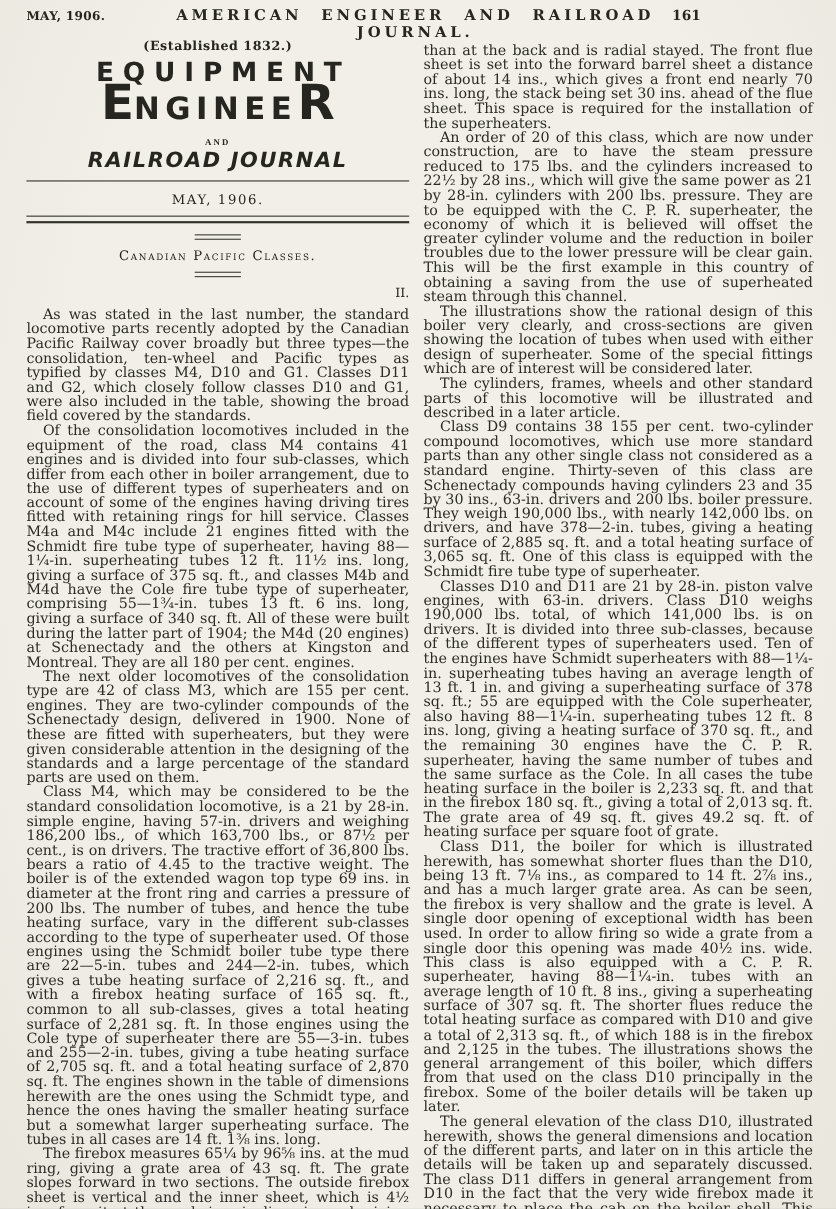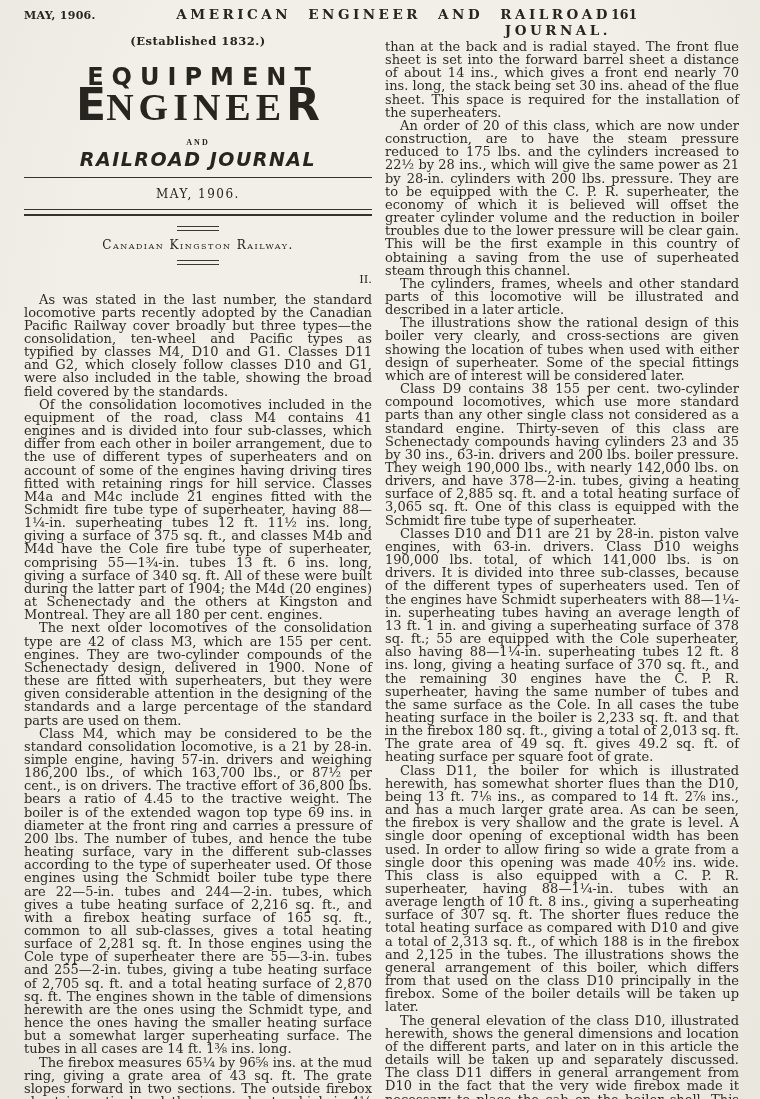--- a/index.html
+++ b/index.html
@@ -5,34 +5,34 @@
   html,body{margin:0;padding:0;background:#888;}
   .page{
     position:relative;width:760px;height:1099px;box-sizing:border-box;
     margin:0 auto;padding:6px 21px 8px 24px;
     background:radial-gradient(ellipse at 50% 40%, #f1efe8 60%, #e9e6dd 100%);
     font-family:"DejaVu Serif", serif;color:#26251f;overflow:hidden;
   }
   
   .running-head{display:flex;align-items:baseline;height:24px;}
   .rh-date{width:120px;font-size:11px;font-weight:bold;letter-spacing:.3px;}
-  .rh-title{flex:1;text-align:right;font-size:13.5px;font-weight:bold;letter-spacing:3.5px;word-spacing:9px;}
+  .rh-title{flex:1;text-align:center;font-size:13.5px;font-weight:bold;letter-spacing:3.5px;word-spacing:9px;}
   .rh-page{width:120px;text-align:left;font-size:12.5px;font-weight:bold;padding-right:8px;}
   
   .columns{display:flex;gap:13px;margin-top:2px;}
   .col{box-sizing:border-box;}
   .col-left{width:348px;}
   .col-right{width:354px;padding-top:8px;}
   
   .masthead{text-align:center;line-height:1;margin-top:4px;}
-  .established{font-size:11.5px;font-weight:bold;letter-spacing:.5px;margin:3px 0 17px;}
+  .established{font-size:11.5px;font-weight:bold;letter-spacing:.5px;margin:3px 0 6px;}
   .logo-american{font-family:"DejaVu Sans",sans-serif;font-weight:bold;font-size:24px;letter-spacing:8px;margin:2px 0 0 10px;}
   .logo-engineer{font-family:"DejaVu Sans",sans-serif;font-weight:bold;margin-top:-4px;}
   .logo-engineer .cap{font-size:44px;line-height:.9;}
-  .logo-engineer .mid{font-size:38px;letter-spacing:5px;font-family:Liberation Serif, serif;}
+  .logo-engineer .mid{font-size:28px;letter-spacing:5px;}
   .logo-and{font-family:Liberation Serif, serif;font-weight:bold;font-size:8px;letter-spacing:2px;margin-top:13px;}
   .logo-railroad{font-family:"DejaVu Sans",sans-serif;font-weight:bold;font-style:italic;font-size:19px;letter-spacing:1.5px;margin-top:3px;}
   .rule{border:0;border-top:1.5px solid #33322c;margin:8px 0 0;}
   .issue-date{text-align:center;font-size:12px;letter-spacing:1.5px;margin:9px 0 8px;}
   .double-rule{height:4px;border-top:1px solid #33322c;border-bottom:2px solid #33322c;margin:0 0 10px;}
   
   .article-title{font-size:12.5px;font-weight:bold;letter-spacing:1.8px;text-align:center;margin:14px 0 0;}
   .short-rule{width:42px;height:3px;border-top:1px solid #3a3933;border-bottom:1px solid #3a3933;margin:8px auto 7px;}
   .article-subtitle{font-size:12px;font-weight:normal;font-variant:small-caps;letter-spacing:1.5px;text-align:center;margin:4px 0 0;}
   .article-part{text-align:right;font-size:11.5px;margin:6px 0 7px;}
@@ -61,41 +61,41 @@
         <div class="logo-engineer"><span class="cap">E</span><span class="mid">NGINEE</span><span class="cap">R</span></div>
         <div class="logo-and">AND</div>
         <div class="logo-railroad">RAILROAD JOURNAL</div>
       </div>
 
       <hr class="rule">
       <div class="issue-date">MAY, 1906.</div>
       <div class="double-rule"></div>
 
       <div class="short-rule"></div>
-      <h2 class="article-subtitle">Canadian Kingston Railway.</h2>
+      <h2 class="article-subtitle">Canadian Pacific Classes.</h2>
       <div class="short-rule"></div>
       <div class="article-part">II.</div>
 
       <div class="body">
           <p>As was stated in the last number, the standard locomotive parts recently adopted by the Canadian Pacific Railway cover broadly but three types—the consolidation, ten-wheel and Pacific types as typified by classes M4, D10 and G1.  Classes D11 and G2, which closely follow classes D10 and G1, were also included in the table, showing the broad field covered by the standards.</p>
           <p>Of the consolidation locomotives included in the equipment of the road, class M4 contains 41 engines and is divided into four sub-classes, which differ from each other in boiler arrangement, due to the use of different types of superheaters and on account of some of the engines having driving tires fitted with retaining rings for hill service.  Classes M4a and M4c include 21 engines fitted with the Schmidt fire tube type of superheater, having 88—1¼-in. superheating tubes 12 ft. 11½ ins. long, giving a surface of 375 sq. ft., and classes M4b and M4d have the Cole fire tube type of superheater, comprising 55—1¾-in. tubes 13 ft. 6 ins. long, giving a surface of 340 sq. ft.  All of these were built during the latter part of 1904; the M4d (20 engines) at Schenectady and the others at Kingston and Montreal.  They are all 180 per cent. engines.</p>
           <p>The next older locomotives of the consolidation type are 42 of class M3, which are 155 per cent. engines.  They are two-cylinder compounds of the Schenectady design, delivered in 1900.  None of these are fitted with superheaters, but they were given considerable attention in the designing of the standards and a large percentage of the standard parts are used on them.</p>
           <p>Class M4, which may be considered to be the standard consolidation locomotive, is a 21 by 28-in. simple engine, having 57-in. drivers and weighing 186,200 lbs., of which 163,700 lbs., or 87½ per cent., is on drivers.  The tractive effort of 36,800 lbs. bears a ratio of 4.45 to the tractive weight.  The boiler is of the extended wagon top type 69 ins. in diameter at the front ring and carries a pressure of 200 lbs.  The number of tubes, and hence the tube heating surface, vary in the different sub-classes according to the type of superheater used.  Of those engines using the Schmidt boiler tube type there are 22—5-in. tubes and 244—2-in. tubes, which gives a tube heating surface of 2,216 sq. ft., and with a firebox heating surface of 165 sq. ft., common to all sub-classes, gives a total heating surface of 2,281 sq. ft.  In those engines using the Cole type of superheater there are 55—3-in. tubes and 255—2-in. tubes, giving a tube heating surface of 2,705 sq. ft. and a total heating surface of 2,870 sq. ft.  The engines shown in the table of dimensions herewith are the ones using the Schmidt type, and hence the ones having the smaller heating surface but a somewhat larger superheating surface.  The tubes in all cases are 14 ft. 1⅜ ins. long.</p>
           <p>The firebox measures 65¼ by 96⅝ ins. at the mud ring, giving a grate area of 43 sq. ft.  The grate slopes forward in two sections.  The outside firebox sheet is vertical and the inner sheet, which is 4½ ins. from it at the mud ring, inclines inward, giving a water space of 6½ ins. at the point where the curve of the crown sheet begins.  The mud ring is 5 ins. wide in front and 3½ ins. wide at the back.  The water space at the back increases to 4¼ ins. at the crown sheet.  The crown sheet is 3 ins. higher at the front end</p>
         </div>
     </div>
 
     <div class="col col-right">
       <div class="body">
         <p class="noindent">than at the back and is radial stayed.  The front flue sheet is set into the forward barrel sheet a distance of about 14 ins., which gives a front end nearly 70 ins. long, the stack being set 30 ins. ahead of the flue sheet.  This space is required for the installation of the superheaters.</p>
       </div>
       <div class="body">
           <p>An order of 20 of this class, which are now under construction, are to have the steam pressure reduced to 175 lbs. and the cylinders increased to 22½ by 28 ins., which will give the same power as 21 by 28-in. cylinders with 200 lbs. pressure. They are to be equipped with the C. P. R. superheater, the economy of which it is believed will offset the greater cylinder volume and the reduction in boiler troubles due to the lower pressure will be clear gain.  This will be the first example in this country of obtaining a saving from the use of superheated steam through this channel.</p>
+          <p>The illustrations show the rational design of this boiler very clearly, and cross-sections are given showing the location of tubes when used with either design of superheater.  Some of the special fittings which are of interest will be considered later.</p>
           <p>The cylinders, frames, wheels and other standard parts of this locomotive will be illustrated and described in a later article.</p>
-          <p>The illustrations show the rational design of this boiler very clearly, and cross-sections are given showing the location of tubes when used with either design of superheater.  Some of the special fittings which are of interest will be considered later.</p>
           <p>Class D9 contains 38 155 per cent. two-cylinder compound locomotives, which use more standard parts than any other single class not considered as a standard engine.  Thirty-seven of this class are Schenectady compounds having cylinders 23 and 35 by 30 ins., 63-in. drivers and 200 lbs. boiler pressure. They weigh 190,000 lbs., with nearly 142,000 lbs. on drivers, and have 378—2-in. tubes, giving a heating surface of 2,885 sq. ft. and a total heating surface of 3,065 sq. ft.  One of this class is equipped with the Schmidt fire tube type of superheater.</p>
           <p>Classes D10 and D11 are 21 by 28-in. piston valve engines, with 63-in. drivers.  Class D10 weighs 190,000 lbs. total, of which 141,000 lbs. is on drivers.  It is divided into three sub-classes, because of the different types of superheaters used. Ten of the engines have Schmidt superheaters with 88—1¼-in. superheating tubes having an average length of 13 ft. 1 in. and giving a superheating surface of 378 sq. ft.; 55 are equipped with the Cole superheater, also having 88—1¼-in. superheating tubes 12 ft. 8 ins. long, giving a heating surface of 370 sq. ft., and the remaining 30 engines have the C. P. R. superheater, having the same number of tubes and the same surface as the Cole.  In all cases the tube heating surface in the boiler is 2,233 sq. ft. and that in the firebox 180 sq. ft., giving a total of 2,013 sq. ft.  The grate area of 49 sq. ft. gives 49.2 sq. ft. of heating surface per square foot of grate.</p>
           <p>Class D11, the boiler for which is illustrated herewith, has somewhat shorter flues than the D10, being 13 ft. 7⅛ ins., as compared to 14 ft. 2⅞ ins., and has a much larger grate area.  As can be seen, the firebox is very shallow and the grate is level.  A single door opening of exceptional width has been used.  In order to allow firing so wide a grate from a single door this opening was made 40½ ins. wide.   This class is also equipped with a C. P. R. superheater, having 88—1¼-in. tubes with an average length of 10 ft. 8 ins., giving a superheating surface of 307 sq. ft.  The shorter flues reduce the total heating surface as compared with D10 and give a total of 2,313 sq. ft., of which 188 is in the firebox and 2,125 in the tubes.  The illustrations shows the general arrangement of this boiler, which differs from that used on the class D10 principally in the firebox.  Some of the boiler details will be taken up later.</p>
           <p>The general elevation of the class D10, illustrated herewith, shows the general dimensions and location of the different parts, and later on in this article the details will be taken up and separately discussed.  The class D11 differs in general arrangement from D10 in the fact that the very wide firebox made it necessary to place the cab on the boiler shell. This changed the location of the sand box and bell, the former</p>
         </div>
     </div>
 
   </div>
 </div>
 

